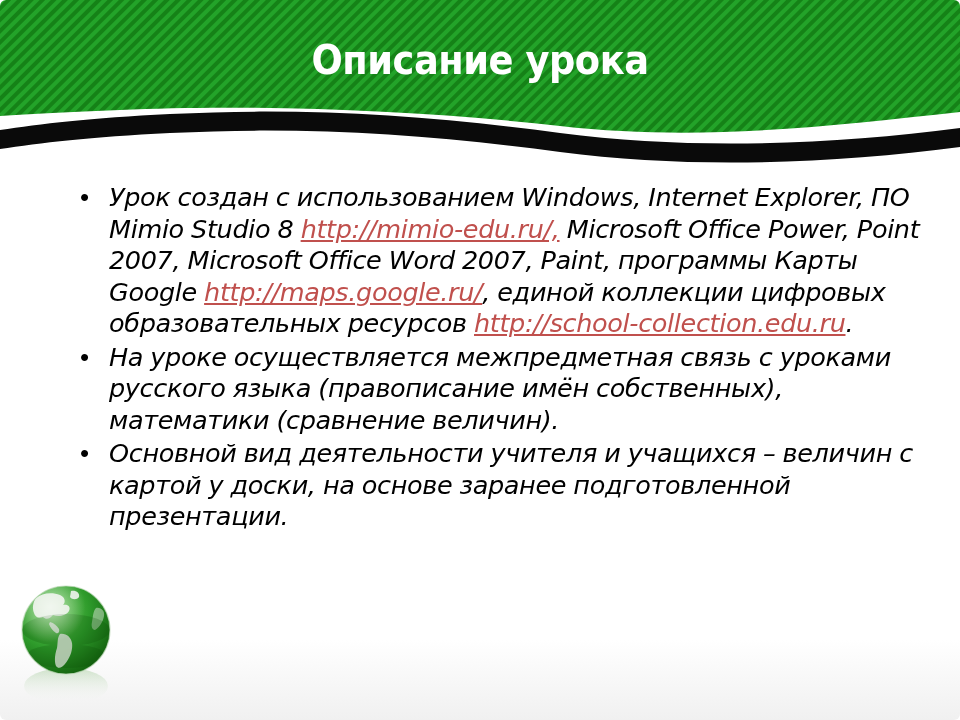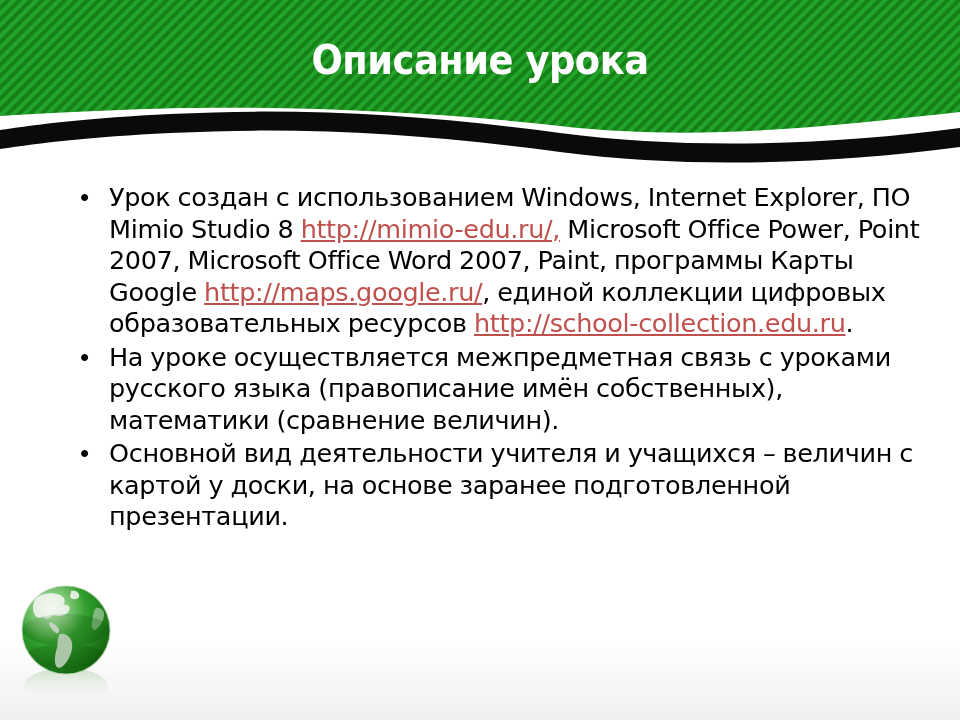--- a/index.html
+++ b/index.html
@@ -15,20 +15,21 @@
     position: relative;
   }
 
   #slide {
     position: absolute;
     inset: 0;
     width: 960px;
     height: 720px;
     background: #ffffff;
     overflow: hidden;
+    border-radius: 6px;
   }
 
   
   #header-banner {
     position: absolute;
     left: 0;
     top: 0;
     width: 960px;
     height: 185px;
     overflow: hidden;
@@ -85,20 +86,21 @@
   }
   .bullet-text {
     flex: 1 1 auto;
     color: #000000;
     font-size: 25.5px;
     line-height: 31.5px;
     font-family: "DejaVu Sans", sans-serif;
     letter-spacing: -0.35px;
     word-spacing: -0.5px;
     text-align: left;
+    font-style: italic;
   }
   .bullet-text .lnk {
     color: #C0504D;
     text-decoration: underline;
     text-underline-offset: 2px;
   }
 
   
   #globe-decoration {
     position: absolute;

